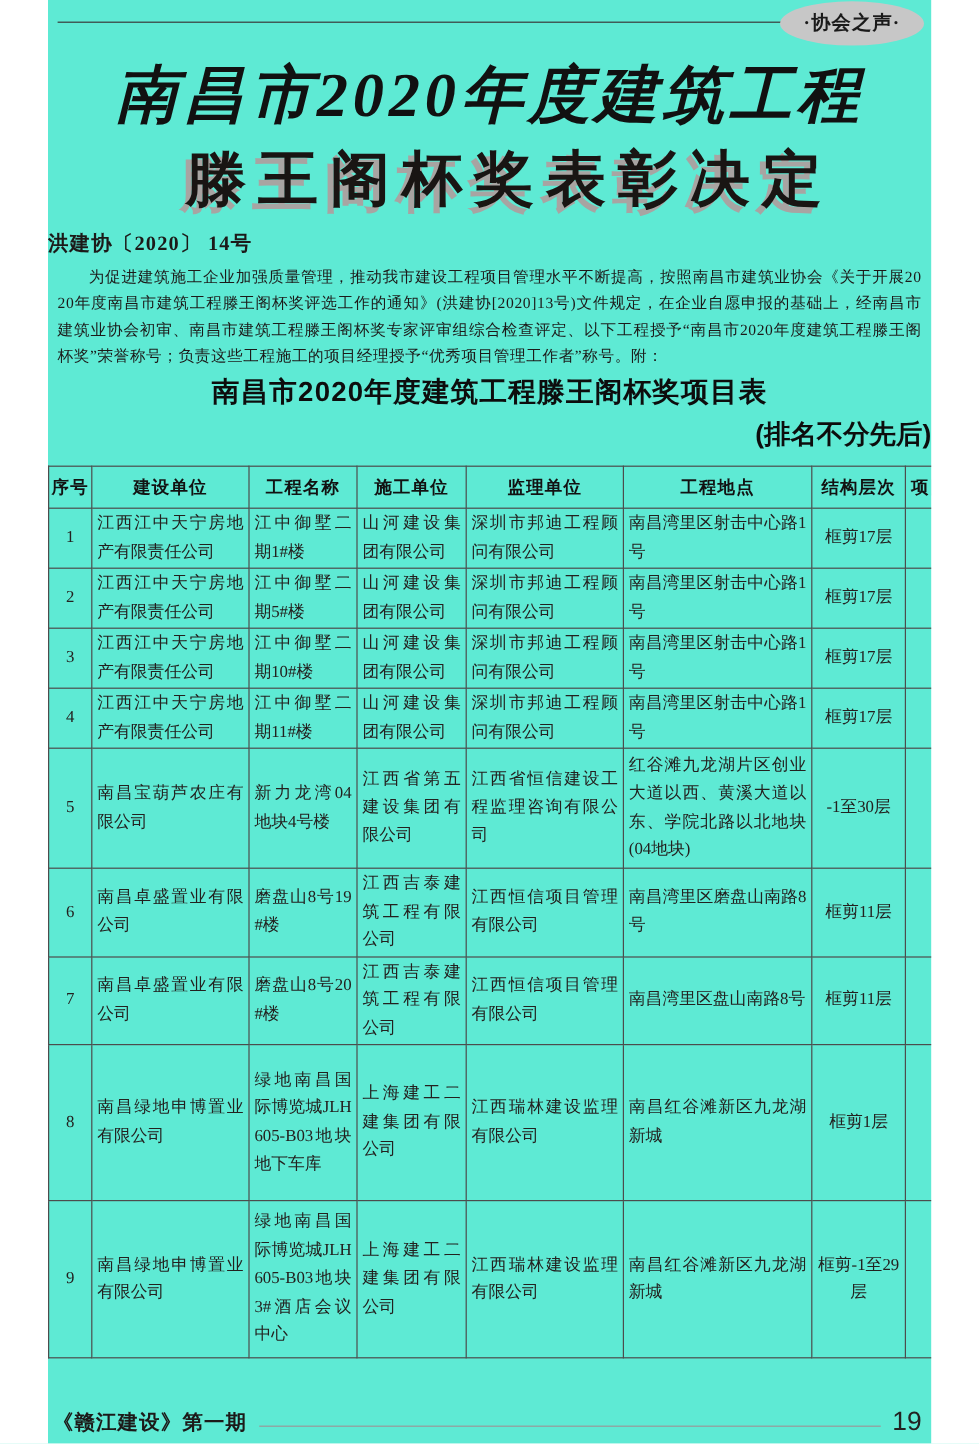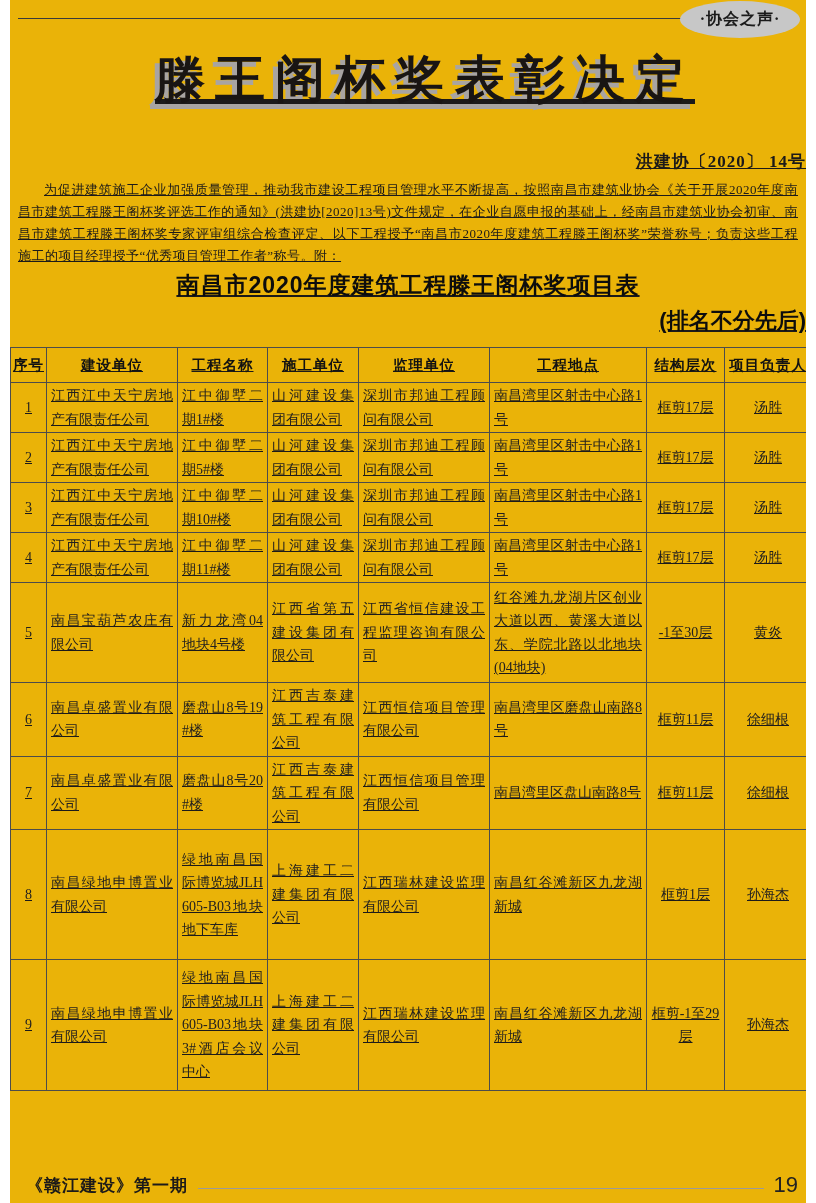--- a/index.html
+++ b/index.html
@@ -1,26 +1,25 @@
 <!DOCTYPE html>
 <html><head>
 <meta charset="utf-8">
 <style>
   * { margin: 0; padding: 0; box-sizing: border-box; }
   html, body { background: #ffffff; }
   .page {
     position: relative;
-    width: 796px;
+    width: 736px;
     height: 1203px;
     margin: 0 auto;
-    background: #eab308;
+    background: #5eead4;
     color: #1c1a19;
     font-family: "Liberation Serif", "DejaVu Serif", serif;
     overflow: hidden;
-    text-decoration: underline;
   }
   
   .masthead { position: relative; height: 40px; }
   .head-rule {
     position: absolute; top: 18px; left: 8px; width: 672px;
     border-top: 1.5px solid #3a3a3a;
   }
   .badge {
     position: absolute; top: 1px; right: 6px;
     width: 120px; height: 37px;
@@ -49,22 +48,22 @@
     font-family: "Liberation Sans", sans-serif;
     font-weight: bold;
     font-size: 50px;
     line-height: 58px;
     letter-spacing: 10px;
     color: #191513;
     text-shadow: -5px 5px 0 #a8a4a2;
     padding-left: 34px;
   }
   .doc-number {
-    margin-top: 42px;
-    text-align: right;
+    margin-top: 13px;
+    text-align: left;
     font-weight: bold;
     font-size: 17px;
     letter-spacing: 1px;
   }
   
   .salutation {
     margin: 30px 8px 0 8px;
     font-weight: bold;
     font-size: 17.5px;
     letter-spacing: 1px;
@@ -123,21 +122,21 @@
     color: #23211f;
     line-height: 23.5px;
     padding: 1px 4px;
     word-break: break-all;
   }
   td.c-left  { text-align: justify; text-align-last: left; }
   td.c-mid   { text-align: center; }
   
   .footer {
     position: absolute;
-    left: 16px; right: 8px; bottom: 6px;
+    left: 4px; right: 8px; bottom: 6px;
     height: 24px;
     display: flex; align-items: center;
   }
   .footer-issue {
     font-weight: bold;
     font-size: 17px;
     letter-spacing: 1px;
     white-space: nowrap;
   }
   .footer-line {
@@ -157,20 +156,21 @@
 
 <div class="page">
 
   <div class="masthead">
     <div class="head-rule"></div>
     <div class="badge">
       <span>·协会之声·</span>
     </div>
   </div>
 
+  <div class="title1">南昌市2020年度建筑工程</div>
   <div class="title2">滕王阁杯奖表彰决定</div>
   <div class="doc-number">洪建协〔2020〕 14号</div>
 
   <div class="body-par">为促进建筑施工企业加强质量管理，推动我市建设工程项目管理水平不断提高，按照南昌市建筑业协会《关于开展2020年度南昌市建筑工程滕王阁杯奖评选工作的通知》(洪建协[2020]13号)文件规定，在企业自愿申报的基础上，经南昌市建筑业协会初审、南昌市建筑工程滕王阁杯奖专家评审组综合检查评定、以下工程授予“南昌市2020年度建筑工程滕王阁杯奖”荣誉称号；负责这些工程施工的项目经理授予“优秀项目管理工作者”称号。附：</div>
 
   <div class="table-title">南昌市2020年度建筑工程滕王阁杯奖项目表</div>
   <div class="table-subtitle">(排名不分先后)</div>
 
   <table class="awards">
     <colgroup>

